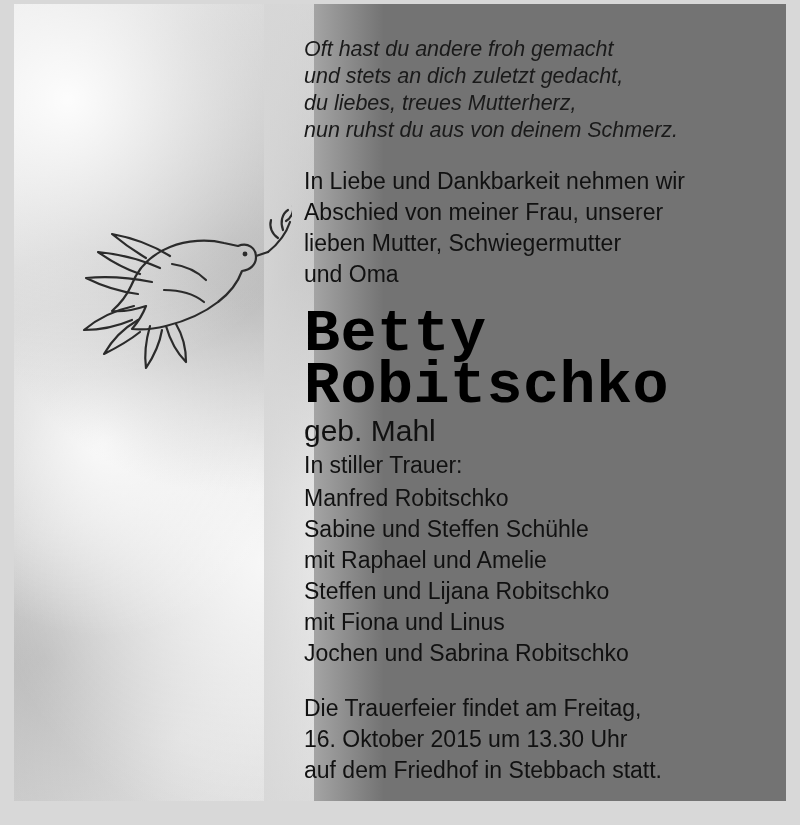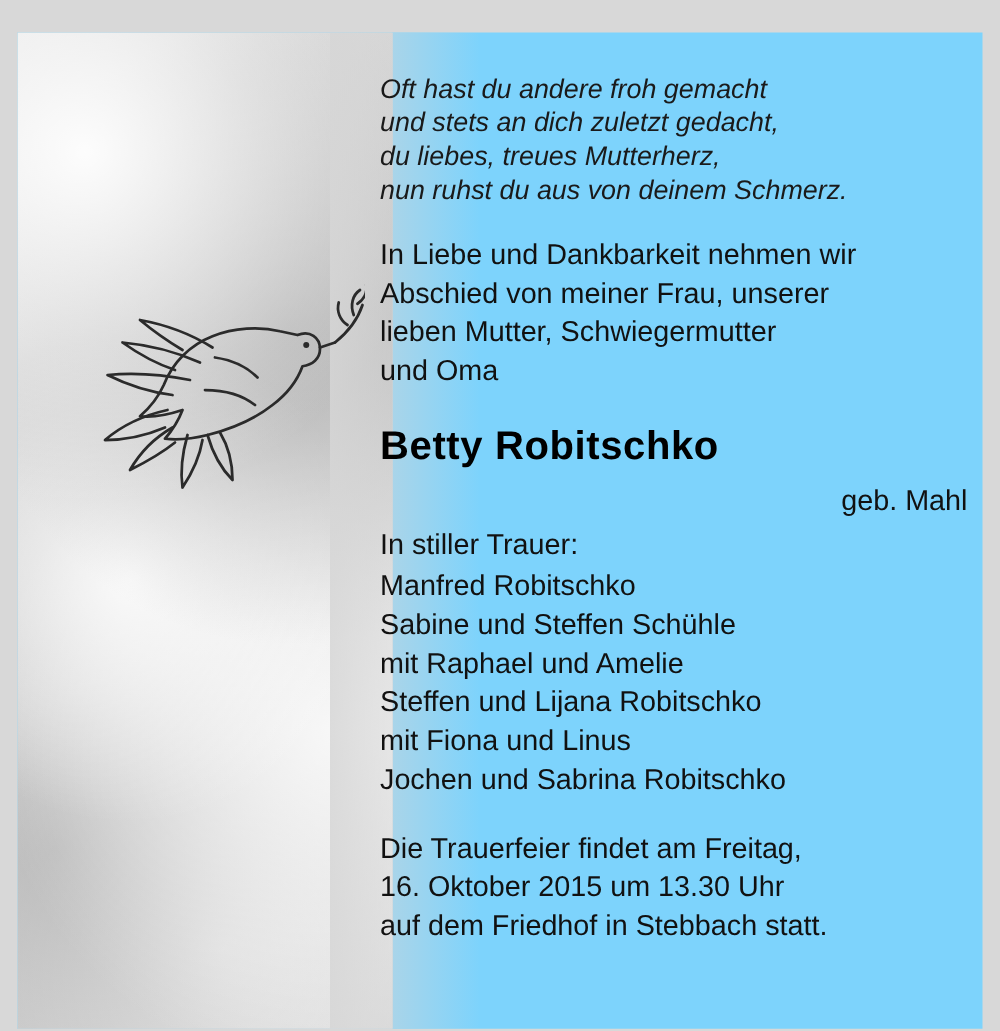--- a/index.html
+++ b/index.html
@@ -16,24 +16,24 @@
   .page {
     position: relative;
     width: 800px;
     height: 825px;
     background: #d8d8d8;
     box-sizing: border-box;
   }
   .notice {
     position: absolute;
     left: 14px;
-    top: 26px;
+    top: 4px;
     width: 772px;
     height: 797px;
-    background: #7dd3fc;
+    background: #737373;
     overflow: hidden;
   }
   
   .texture {
     position: absolute;
     left: 0;
     top: 0;
     width: 300px;
     height: 797px;
     background-color: #d6d6d6;
@@ -77,33 +77,32 @@
     white-space: pre-line;
   }
   .intro {
     font-size: 23px;
     line-height: 31px;
     color: #111111;
     margin: 0 0 18px 0;
     white-space: pre-line;
   }
   .name {
-    font-family: Liberation Sans, sans-serif;
-    font-size: 32px;
+    font-family: Liberation Mono, monospace;
+    font-size: 60px;
     line-height: 52px;
     color: #000000;
     margin: 6px 0 4px 0;
     letter-spacing: 0.5px;
   }
   .born-name {
-    font-size: 23px;
+    font-size: 30px;
     line-height: 29px;
     color: #111111;
     margin: 0 0 2px 0;
-    text-align: right;
   }
   .dates {
     font-size: 23px;
     line-height: 32px;
     color: #111111;
     margin: 0 0 26px 0;
   }
   .dates .gap {
     display: inline-block;
     width: 16px;

